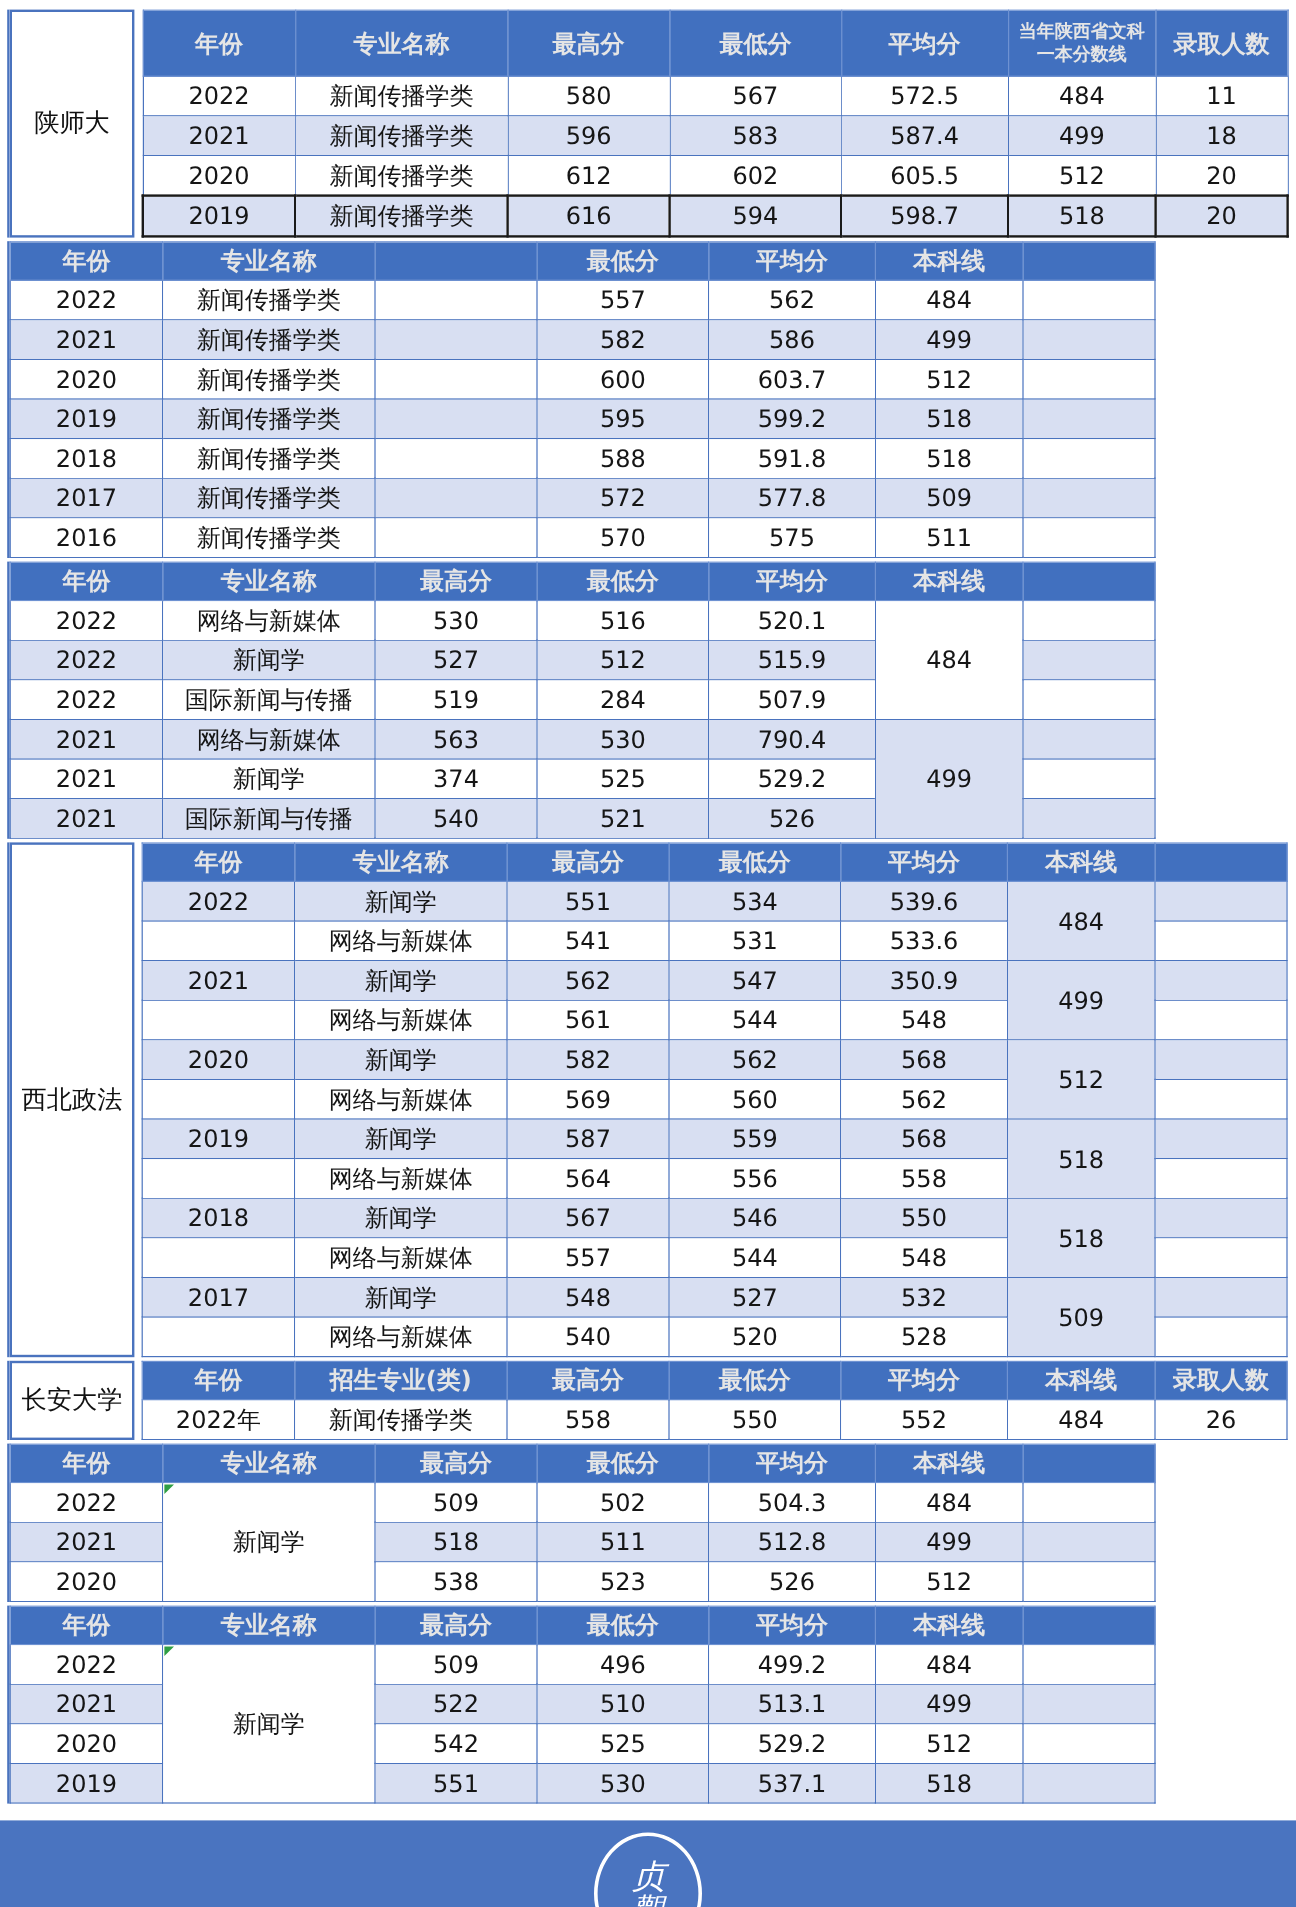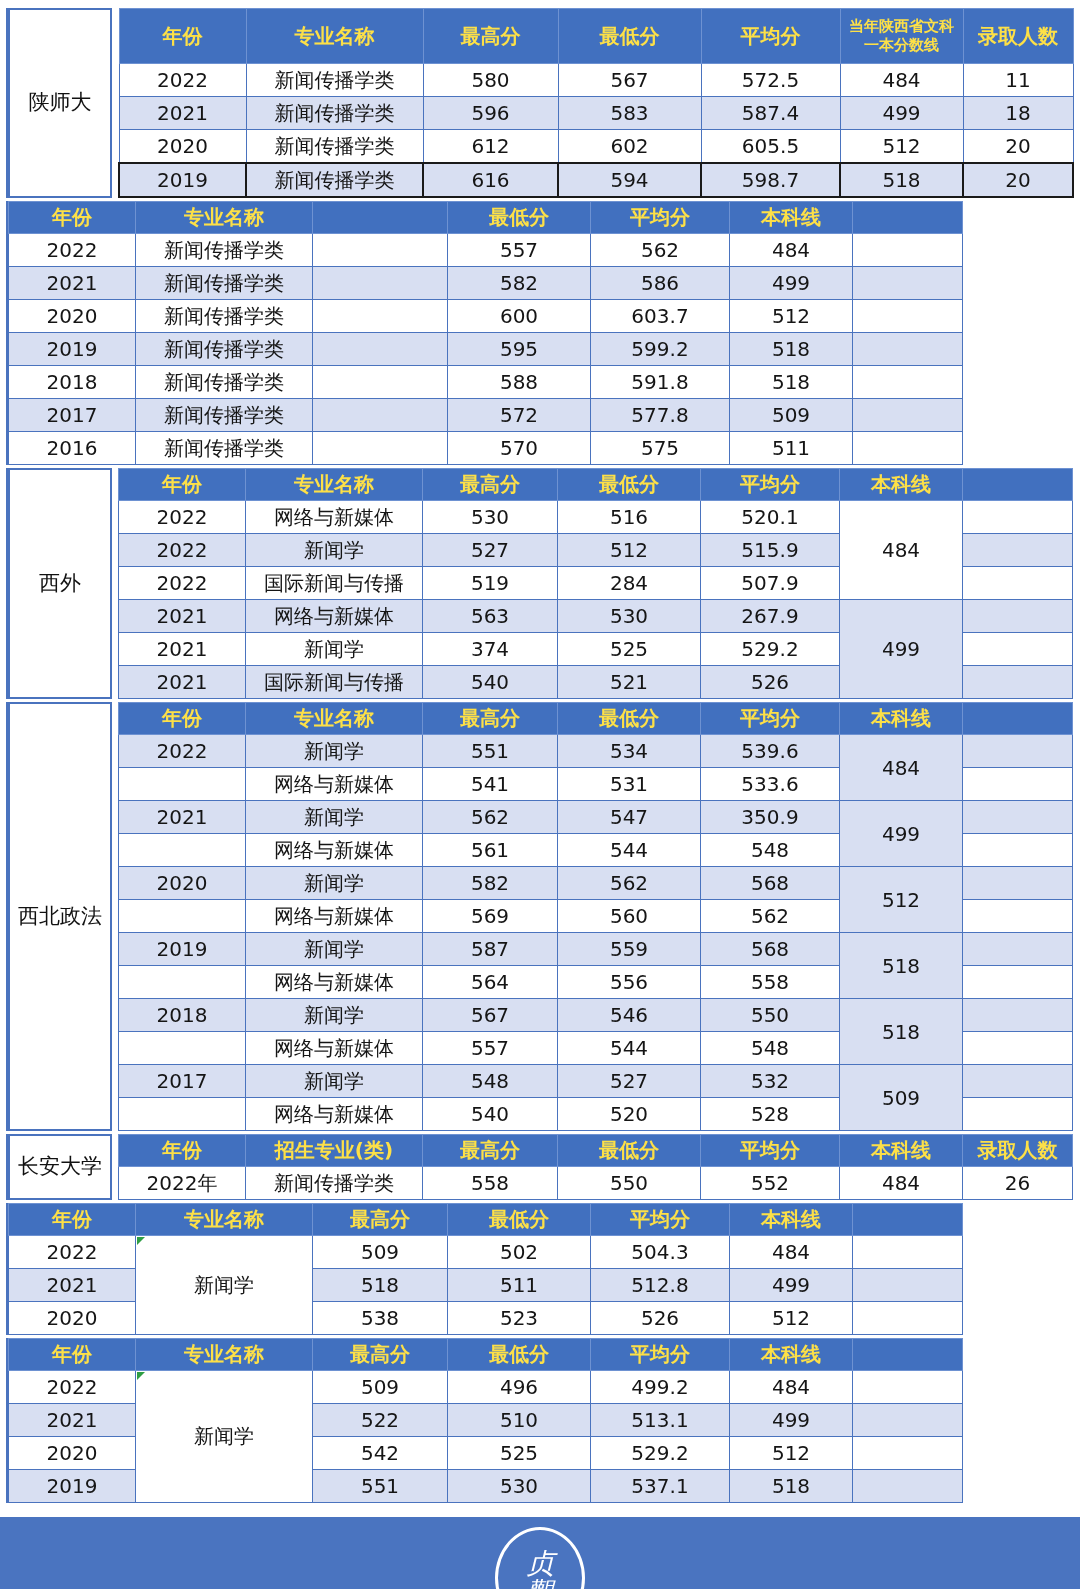--- a/index.html
+++ b/index.html
@@ -5,21 +5,21 @@
   html,body{margin:0;padding:0;background:#ffffff;}
   body{width:1080px;font-family:"DejaVu Sans","Liberation Sans",sans-serif;}
   .page{width:1080px;background:#ffffff;}
   .sections{padding-top:8px;}
   .section{display:flex;align-items:stretch;margin-bottom:3px;}
   .edge{width:6px;border-right:2px solid #4a73be;background:#fff;flex:0 0 auto;}
   .labelbox{flex:0 0 auto;width:100px;border:2px solid #4a73be;background:#fff;
     display:flex;align-items:center;justify-content:center;text-align:center;
     font-size:21px;color:#111;margin-right:6px;line-height:1.3;}
   table{border-collapse:collapse;table-layout:fixed;width:954px;flex:0 0 auto;}
-  th{background:#4170bf;color:#fde047;font-weight:700;font-size:20px;height:31px;
+  th{background:#4170bf;color:#e5e5e5;font-weight:700;font-size:20px;height:31px;
      border:1.6px solid #6e92d2;padding:0 2px;font-family:inherit;}
   th.tall{height:54px;}
   th.small{font-size:15px;line-height:1.25;font-weight:700;}
   td{border:1.6px solid #4a73be;text-align:center;font-size:20px;color:#151515;
      height:32px;padding:0 2px;position:relative;background:#ffffff;overflow:hidden;white-space:nowrap;}
   td.b{background:#d8dff2;}
   tr.sel td{border-color:#1a1a1a;border-width:2px;}
   td.marker::before{content:"";position:absolute;top:1px;left:1px;width:0;height:0;
      border-left:8px solid #2f9e44;border-bottom:8px solid transparent;}
   .footer{height:122px;background:#4a74c0;margin-top:14px;
@@ -183,21 +183,20 @@
               <td>570</td>
               <td>575</td>
               <td>511</td>
               <td></td>
             </tr>
           </tbody>
         </table>
       </div>
       <div class="section">
         <div class="edge"></div>
-        <div class="labelbox">西外</div>
         <table>
           <colgroup>
             <col style="width: 127px;">
             <col style="width: 177px;">
             <col style="width: 135px;">
             <col style="width: 143px;">
             <col style="width: 139px;">
             <col style="width: 123px;">
             <col style="width: 110px;">
           </colgroup>
@@ -236,21 +235,21 @@
               <td>519</td>
               <td>284</td>
               <td>507.9</td>
               <td></td>
             </tr>
             <tr>
               <td class="b">2021</td>
               <td class="b">网络与新媒体</td>
               <td class="b">563</td>
               <td class="b">530</td>
-              <td class="b">267.9</td>
+              <td class="b">790.4</td>
               <td rowspan="3" class="b">499</td>
               <td class="b"></td>
             </tr>
             <tr>
               <td>2021</td>
               <td>新闻学</td>
               <td>374</td>
               <td>525</td>
               <td>529.2</td>
               <td></td>

